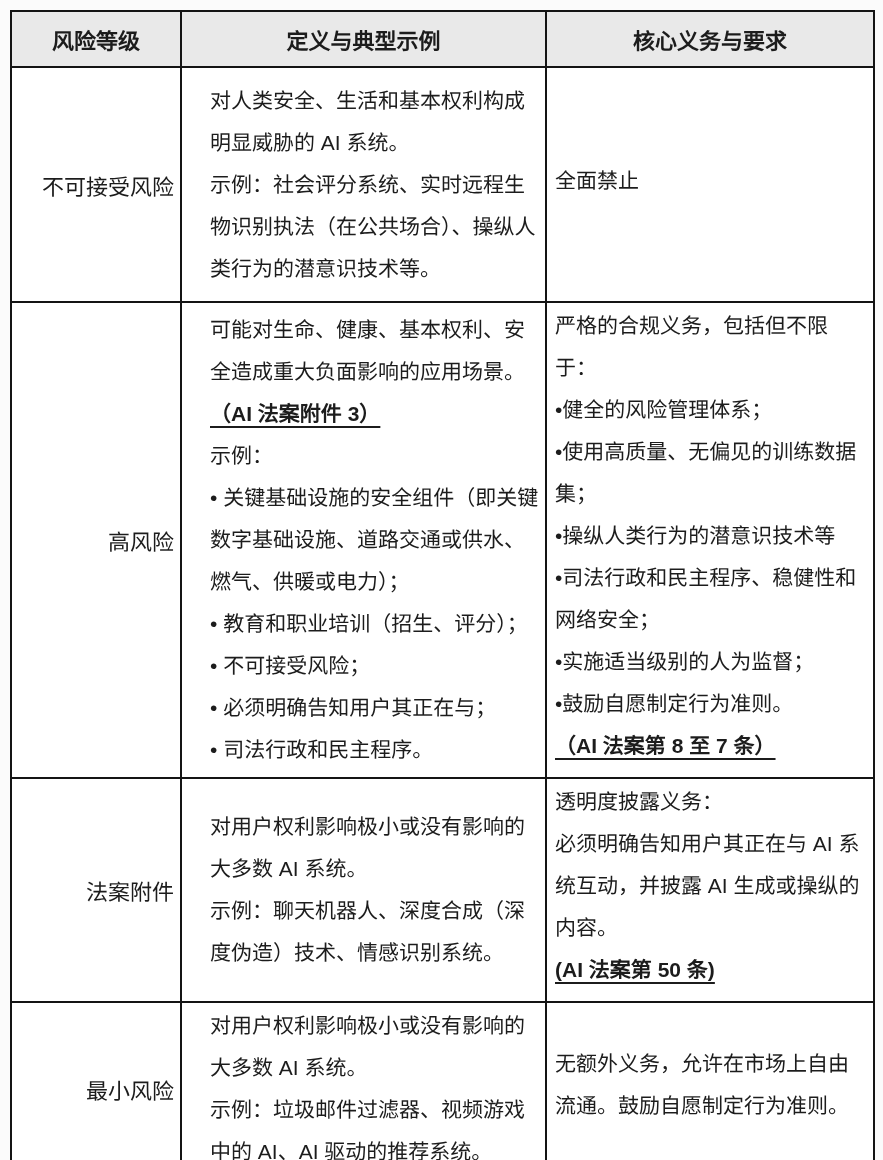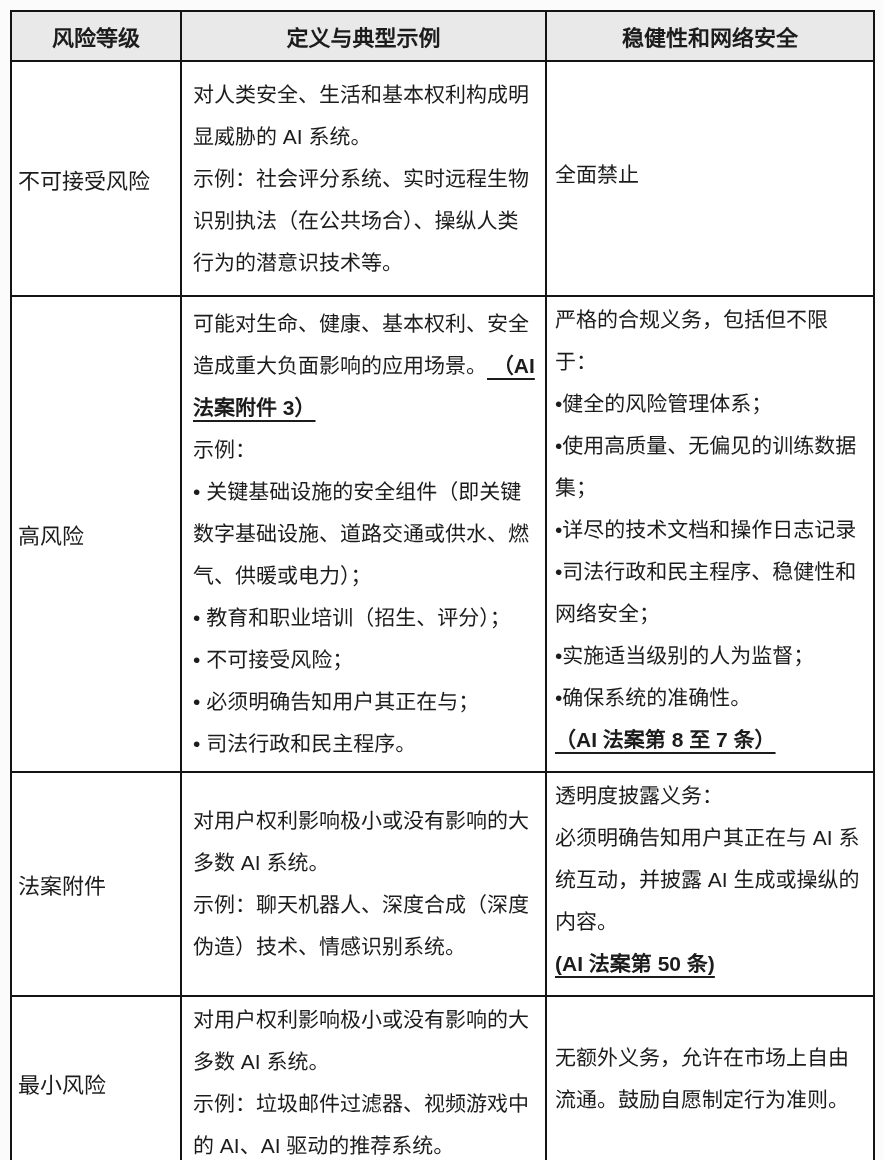--- a/index.html
+++ b/index.html
@@ -23,41 +23,41 @@
     background: #ffffff;
   }
   .risk-table col.c1 { width: 170px; }
   .risk-table col.c2 { width: 365px; }
   .risk-table col.c3 { width: 328px; }
   .risk-table th, .risk-table td {
     border: 2px solid #141414;
     box-sizing: border-box;
     vertical-align: middle;
   }
-  .risk-table thead tr { height: 50px; }
+  .risk-table thead tr { height: 56px; }
   .risk-table th {
     background: #e9e9e9;
     font-size: 22px;
     font-weight: bold;
     text-align: center;
     padding: 2px 4px;
   }
   .risk-table tbody tr:nth-child(1) { height: 235px; }
   .risk-table tbody tr:nth-child(2) { height: 475px; }
   .risk-table tbody tr:nth-child(3) { height: 210px; }
   .risk-table tbody tr:nth-child(4) { height: 170px; }
   td.level {
     font-size: 22px;
-    text-align: left;
+    text-align: right;
     padding: 2px 6px;
   }
   td.definition {
     font-size: 21px;
     line-height: 42px;
-    padding: 2px 6px 2px 11px;
+    padding: 2px 6px 2px 28px;
     margin-top: 24px;
   }
   td.obligations {
     font-size: 21px;
     line-height: 42px;
     padding: 2px 6px 10px 8px;
     margin-top: 41px;
   }
   td p { margin: 0; }
   .b { font-weight: bold; }
@@ -70,21 +70,21 @@
   <table class="risk-table">
     <colgroup>
       <col class="c1">
         <col class="c2">
         <col class="c3">
     </colgroup>
     <thead>
       <tr>
         <th>风险等级</th>
         <th>定义与典型示例</th>
-        <th>稳健性和网络安全</th>
+        <th>核心义务与要求</th>
       </tr>
     </thead>
     <tbody>
         <tr>
           <td class="level">不可接受风险</td>
           <td class="definition">
             <p><span>对人类安全、生活和基本权利构成明显威胁的 AI 系统。</span></p>
             <p><span>示例：社会评分系统、实时远程生物识别执法（在公共场合）、操纵人类行为的潜意识技术等。</span></p>
           </td>
           <td class="obligations">
@@ -99,24 +99,24 @@
             <p><span>• 关键基础设施的安全组件（即关键数字基础设施、道路交通或供水、燃气、供暖或电力）；</span></p>
             <p><span>• 教育和职业培训（招生、评分）；</span></p>
             <p><span>• 不可接受风险；</span></p>
             <p><span>• 必须明确告知用户其正在与；</span></p>
             <p><span>• 司法行政和民主程序。</span></p>
           </td>
           <td class="obligations">
             <p><span>严格的合规义务，包括但不限于：</span></p>
             <p><span>•健全的风险管理体系；</span></p>
             <p><span>•使用高质量、无偏见的训练数据集；</span></p>
-            <p><span>•详尽的技术文档和操作日志记录</span></p>
+            <p><span>•操纵人类行为的潜意识技术等</span></p>
             <p><span>•司法行政和民主程序、稳健性和网络安全；</span></p>
             <p><span>•实施适当级别的人为监督；</span></p>
-            <p><span>•确保系统的准确性。</span></p>
+            <p><span>•鼓励自愿制定行为准则。</span></p>
             <p><span class="b u"> （AI 法案第 8 至 7 条） </span></p>
           </td>
         </tr>
         <tr>
           <td class="level">法案附件</td>
           <td class="definition">
             <p><span>对用户权利影响极小或没有影响的大多数 AI 系统。</span></p>
             <p><span>示例：聊天机器人、深度合成（深度伪造）技术、情感识别系统。</span></p>
           </td>
           <td class="obligations">

